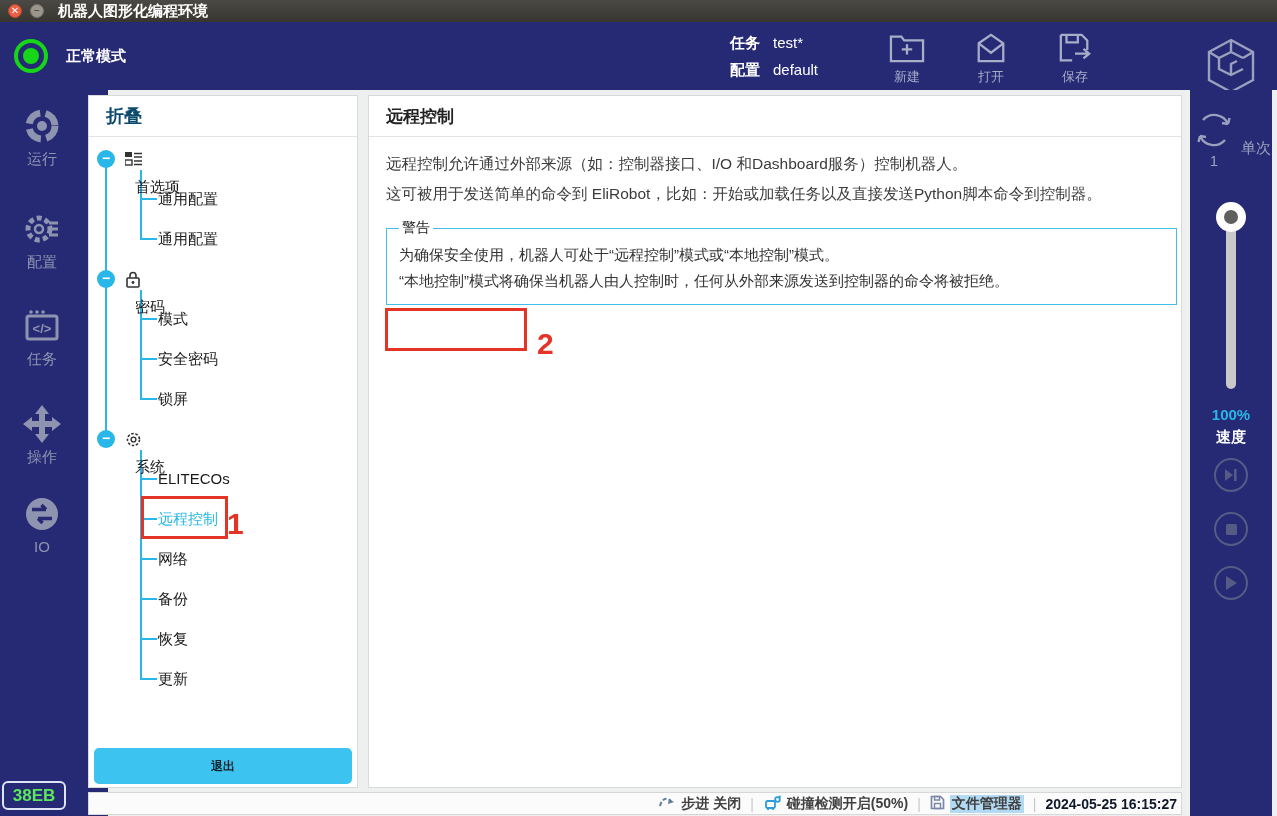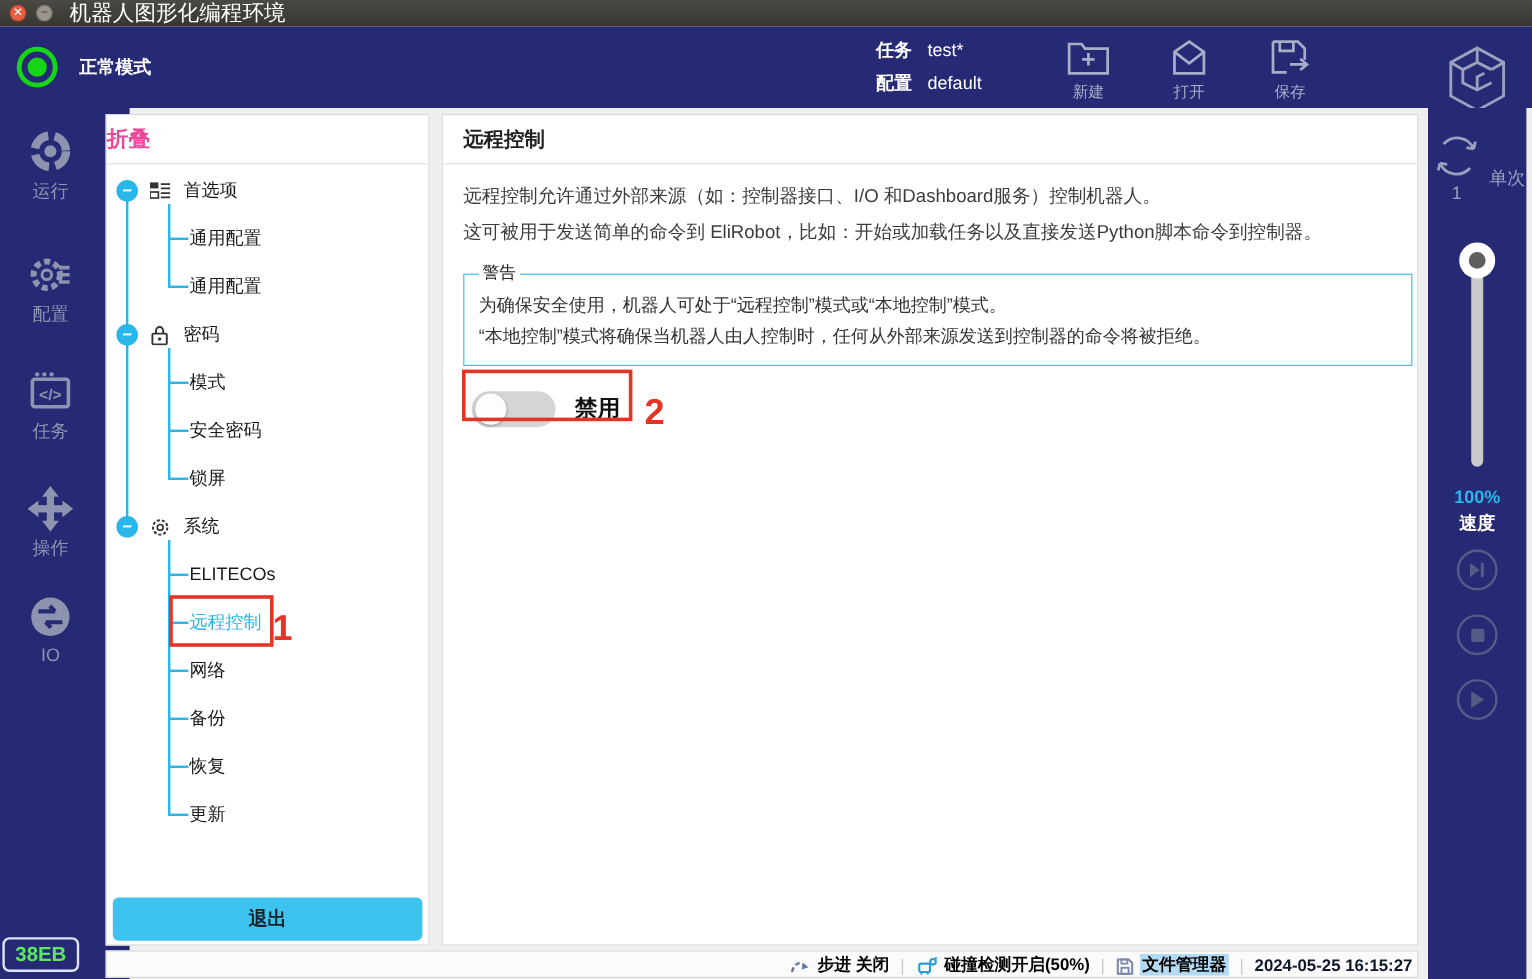--- a/index.html
+++ b/index.html
@@ -6,21 +6,21 @@
   html,body { width:1277px; height:816px; overflow:hidden; }
   body { position:relative; background:#eef0ef; font-family:"Liberation Sans", sans-serif; }
 
   
   .titlebar { position:absolute; left:0; top:0; width:1277px; height:22px;
     background:linear-gradient(#4b4945,#38362f); display:flex; align-items:center; }
   .tb-btn { width:14px; height:14px; border-radius:50%; margin-left:8px; display:flex;
     align-items:center; justify-content:center; font-size:10px; color:#fff; line-height:1; }
   .tb-close { background:#ec5f45; border:1px solid #b64a33; }
   .tb-min { background:#9b958c; border:1px solid #7a756c; color:#3a3832; }
-  .tb-title { color:#fff; font-weight:normal; font-size:18px; margin-left:14px; }
+  .tb-title { color:#fff; font-weight:bold; font-size:15px; margin-left:14px; }
 
   
   .header { position:absolute; left:0; top:22px; width:1277px; height:68px; background:#262a75; }
   .mode { position:absolute; left:14px; top:17px; display:flex; align-items:center; gap:18px; }
   .mode-ring { width:34px; height:34px; border:4px solid #17d517; border-radius:50%;
     display:flex; align-items:center; justify-content:center; }
   .mode-dot { width:16px; height:16px; background:#17d517; border-radius:50%; }
   .mode-label { color:#fff; font-weight:bold; font-size:15px; }
   .taskcfg { position:absolute; left:686px; top:7px; color:#fff; font-size:15px;margin-left:44px; }
   .taskcfg .row { height:27px; line-height:27px; }
@@ -35,35 +35,35 @@
   .nav-item { position:absolute; left:0; width:84px; text-align:center; color:#8e93af;
     font-size:15px; cursor:pointer; }
   .nav-item svg { display:block; margin:0 auto 4px; }
   .nav-badge { position:absolute; left:2px; top:691px; width:64px; height:29px;
     border:2px solid #dfe3f8; border-radius:6px; color:#5ce75c; font-size:17px; font-weight:bold;
     line-height:25px; text-align:center; }
 
   
   .tree-panel { position:absolute; left:88px; top:95px; width:270px; height:693px;
     background:#fff; border:1px solid #d9d9d9; }
-  .tree-header { height:41px; line-height:41px; font-size:18px;
-    font-weight:bold; color:#ec4899; border-bottom:1px solid #e3e3e3; }
+  .tree-header { height:41px; line-height:41px; padding-left:17px; font-size:18px;
+    font-weight:bold; color:#0c4a6e; border-bottom:1px solid #e3e3e3; }
   .tree-body { position:absolute; inset:0; }
   .tline { position:absolute; background:#29b6e8; }
   .tree-row { position:absolute; left:0; width:100%; height:20px; line-height:20px;
     font-size:15px; color:#1a1a1a; cursor:pointer; }
   .tree-row .node { position:absolute; left:8px; top:1px; width:18px; height:18px;
     background:#29b6e8; border-radius:50%; color:#fff; text-align:center; line-height:16px;
     font-size:14px; font-weight:bold; }
   .tree-row .picon { position:absolute; left:36px; top:2px; }
-  .tree-row .plabel { position:absolute; left:64px; }
+  .tree-row .plabel { position:absolute; left:46px;margin-top:28px; }
   .tree-row .clabel { position:absolute; left:69px; }
   .selected .clabel { color:#29b6e8; }
   .exit-btn { position:absolute; left:5px; right:5px; bottom:3px; height:36px;
-    background:#3cc3ef; border:none; border-radius:5px; font-size:16px; font-weight:bold;
+    background:#3cc3ef; border:none; border-radius:5px; font-size:12px; font-weight:bold;
     color:#14232a; font-family:"Liberation Sans",sans-serif; cursor:pointer; }
 
   
   .content-panel { position:absolute; left:368px; top:95px; width:814px; height:693px;
     background:#fff; border:1px solid #d9d9d9; }
   .content-title { height:41px; line-height:41px; padding-left:17px; font-size:17px;
     font-weight:600; color:#222; border-bottom:1px solid #e3e3e3; }
   .content-body { padding:12px 4px 0 17px; }
   .content-body p.desc { font-size:15.5px; line-height:30px; color:#3c3c3c; }
   fieldset.warn { margin-top:10px; border:1px solid #41bfea; padding:5px 12px 10px; }
@@ -93,21 +93,21 @@
   .speed .pct { color:#29b6e8; display:block; }
   .speed .lab { color:#fff; display:block; }
   .pb-btn { position:absolute; left:24px; width:34px; height:34px; border-radius:50%;
     border:2px solid #565b86; background:transparent; display:flex; align-items:center;
     justify-content:center; cursor:pointer; }
 
   
   .statusbar { position:absolute; left:88px; top:792px; width:1094px; height:23px;
     background:#fbfbfb; border:1px solid #d7d7d7; display:flex; align-items:center;
     justify-content:flex-end; gap:9px; padding-right:4px; font-size:14px; font-weight:bold; }
-  .sb-item { display:flex; align-items:flex-end; gap:5px; color:#000000; cursor:pointer; }
+  .sb-item { display:flex; align-items:flex-start; gap:5px; color:#404040; cursor:pointer; }
   .sb-sep { color:#c8c8c8; font-weight:normal; }
   .sb-hl { background:#b3daf3; padding:0 2px; }
   .sb-time { color:#0f172a; }
 
   
   .ann-box { position:absolute; border:3px solid #e43425; pointer-events:none; }
   .ann-num { position:absolute; color:#e43425; font-size:30px; font-weight:600; pointer-events:none; }
 </style>
 </head>
 <body>
@@ -299,26 +299,20 @@
 <section class="content-panel">
   <div class="content-title">远程控制</div>
   <div class="content-body">
     <p class="desc">远程控制允许通过外部来源（如：控制器接口、I/O 和Dashboard服务）控制机器人。</p>
     <p class="desc">这可被用于发送简单的命令到 EliRobot，比如：开始或加载任务以及直接发送Python脚本命令到控制器。</p>
     <fieldset class="warn">
       <legend>警告</legend>
       <p>为确保安全使用，机器人可处于“远程控制”模式或“本地控制”模式。</p>
       <p>“本地控制”模式将确保当机器人由人控制时，任何从外部来源发送到控制器的命令将被拒绝。</p>
     </fieldset>
-    <div class="toggle-row">
-      <div class="switch">
-          <span class="knob"></span>
-        </div>
-      <span class="toggle-label">禁用</span>
-    </div>
   </div>
 </section>
 
 <aside class="right-panel">
   <div class="single">
     <span class="single-ic">
       <svg width="46" height="46" viewBox="0 0 46 46">
         <path d="M12 13 A15 15 0 0 1 37 17" fill="none" stroke="#9aa0bd" stroke-width="2.4"></path>
         <path d="M37 17 l1.5 -6 M37 17 l-6 -1" stroke="#9aa0bd" stroke-width="2.4" fill="none"></path>
         <path d="M34 33 A15 15 0 0 1 9 29" fill="none" stroke="#9aa0bd" stroke-width="2.4"></path>

